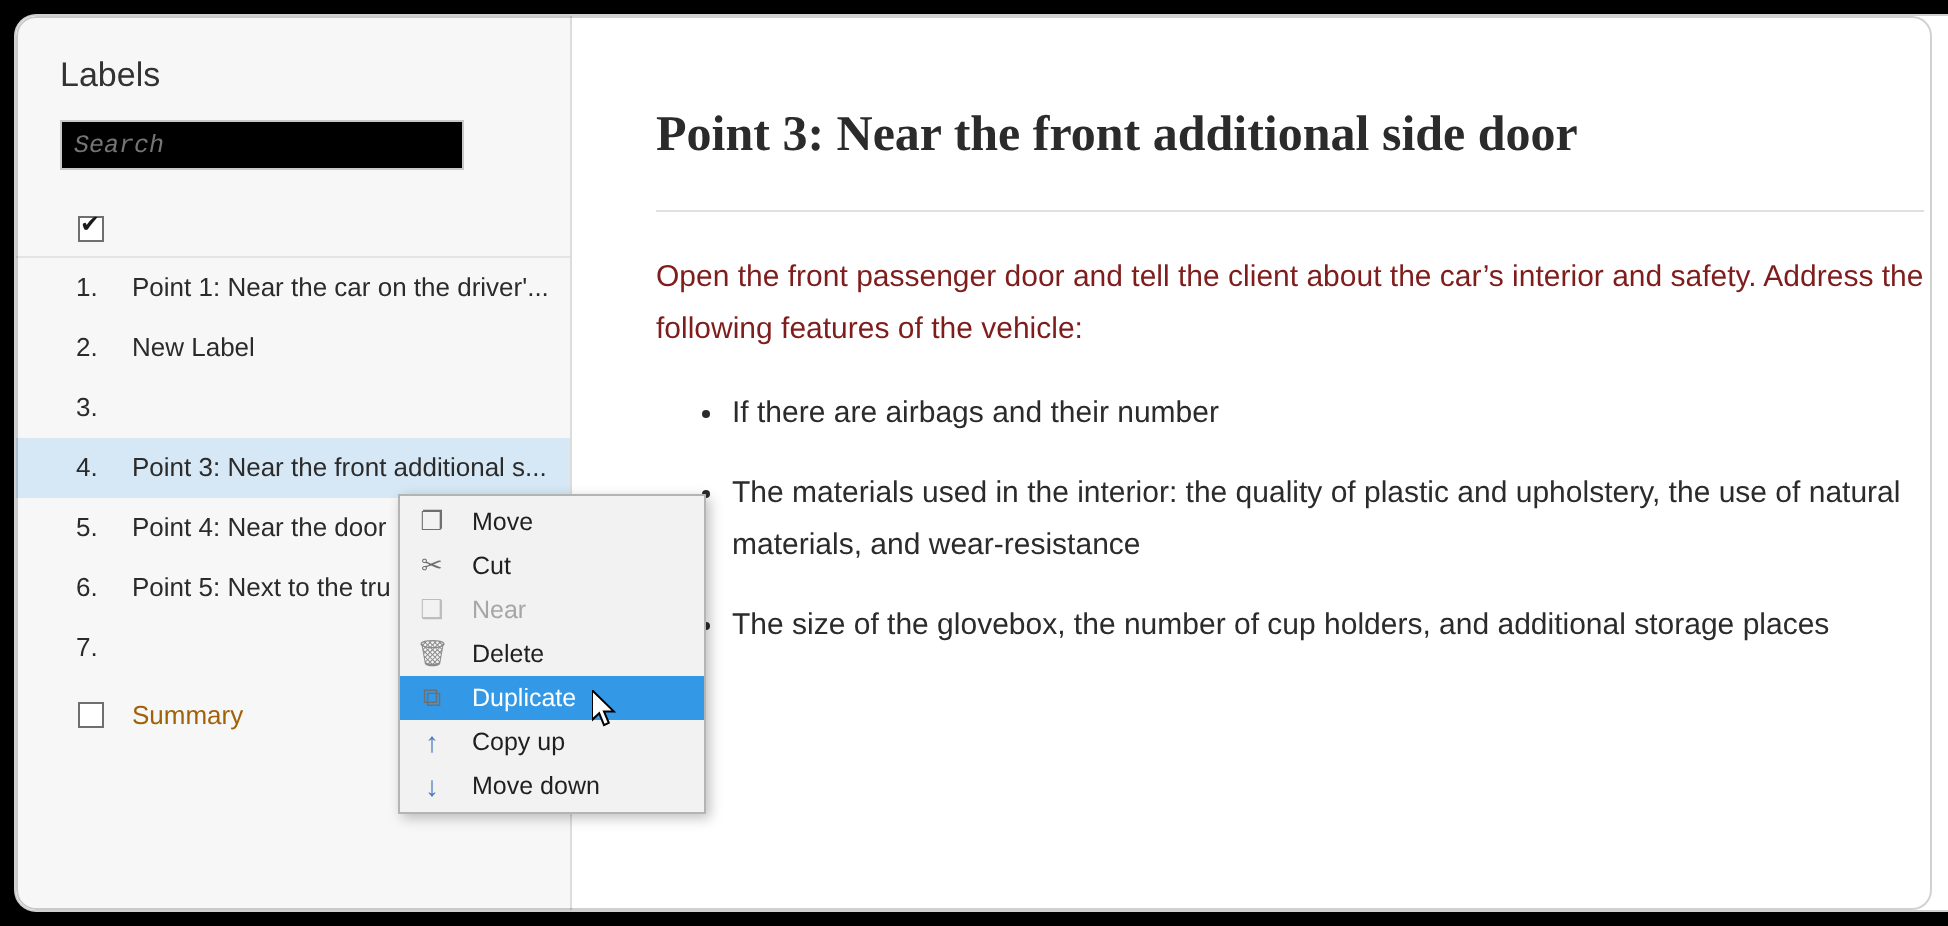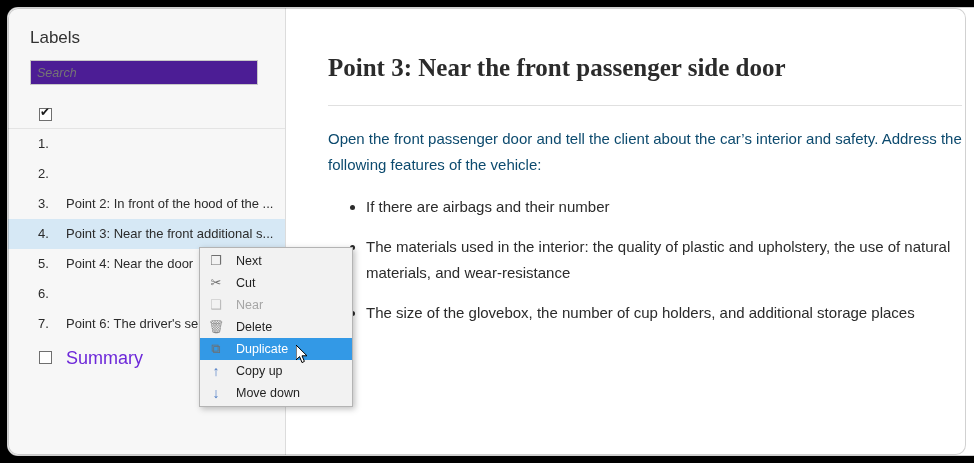--- a/index.html
+++ b/index.html
@@ -42,26 +42,26 @@
     position: absolute;
     left: 22px;
     top: 20px;
     font-size: 17px;
     color: #333333;
   }
   .search-box {
     position: absolute;
     left: 22px;
     top: 52px;
-    width: 228px;
+    width: 202px;
     height: 25px;
     box-sizing: border-box;
     border: 1px solid #c8c8c8;
-    background: #4c1d95;
-    font-family: Liberation Sans, sans-serif;
+    background: #000000;
+    font-family: Liberation Mono, monospace;
     font-size: 12.5px;
     font-style: italic;
     color: #9a9a9a;
     padding: 0 6px;
     outline: none;
   }
 
   .select-all-row {
     position: absolute;
     left: 0;
@@ -123,22 +123,22 @@
     white-space: nowrap;
   }
 
   .summary-row {
     position: absolute;
     left: 0;
     top: 334px;
     width: 277px;
     height: 32px;
     line-height: 32px;
-    font-size: 18px;
-    color: #6d28d9;
+    font-size: 13px;
+    color: #a16207;
   }
   .summary-row .checkbox { left: 31px; top: 9px; }
   .summary-row .txt { position: absolute; left: 58px; }
 
   
   .content {
     position: absolute;
     left: 278px;
     top: 0;
     right: 0;
@@ -163,21 +163,21 @@
     height: 1px;
     background: #e0e0e0;
   }
   .doc-para {
     position: absolute;
     left: 42px;
     top: 118px;
     width: 636px;
     font-size: 15px;
     line-height: 26px;
-    color: #0c4a6e;
+    color: #7f1d1d;
   }
   .doc-list {
     position: absolute;
     left: 42px;
     top: 186px;
     width: 640px;
     margin: 0;
     padding: 0 0 0 38px;
     font-size: 15px;
     line-height: 26px;
@@ -254,66 +254,67 @@
 
     <input class="search-box" type="text" placeholder="Search" style="">
 
     <div class="select-all-row">
       <span class="checkbox checked"></span>
     </div>
 
     <div class="label-list">
       <div class="label-row">
         <span class="idx">1.</span>
+        <span class="txt">Point 1: Near the car on the driver'...</span>
       </div>
       <div class="label-row">
         <span class="idx">2.</span>
+        <span class="txt">New Label</span>
       </div>
       <div class="label-row">
         <span class="idx">3.</span>
-        <span class="txt">Point 2: In front of the hood of the ...</span>
       </div>
       <div class="label-row selected">
         <span class="idx">4.</span>
         <span class="txt">Point 3: Near the front additional s...</span>
       </div>
       <div class="label-row">
         <span class="idx">5.</span>
         <span class="txt">Point 4: Near the door</span>
       </div>
       <div class="label-row">
         <span class="idx">6.</span>
+        <span class="txt">Point 5: Next to the tru</span>
       </div>
       <div class="label-row">
         <span class="idx">7.</span>
-        <span class="txt">Point 6: The driver's se</span>
       </div>
     </div>
 
     <div class="summary-row">
       <span class="checkbox"></span>
       <span class="txt">Summary</span>
     </div>
   </div>
 
   <div class="content">
-    <div class="doc-title">Point 3: Near the front passenger side door</div>
+    <div class="doc-title">Point 3: Near the front additional side door</div>
     <div class="divider"></div>
     <div class="doc-para">Open the front passenger door and tell the client about the car’s interior and safety. Address the following features of the vehicle:</div>
     <ul class="doc-list">
       <li>If there are airbags and their number</li>
       <li>The materials used in the interior: the quality of plastic and upholstery, the use of natural materials, and wear-resistance</li>
       <li>The size of the glovebox, the number of cup holders, and additional storage places</li>
     </ul>
   </div>
 
   <div class="context-menu">
     <div class="menu-item">
       <span class="menu-icon">❐</span>
-      <span>Next</span>
+      <span>Move</span>
     </div>
     <div class="menu-item">
       <span class="menu-icon">✂</span>
       <span>Cut</span>
     </div>
     <div class="menu-item disabled">
       <span class="menu-icon">❑</span>
       <span>Near</span>
     </div>
     <div class="menu-item">

